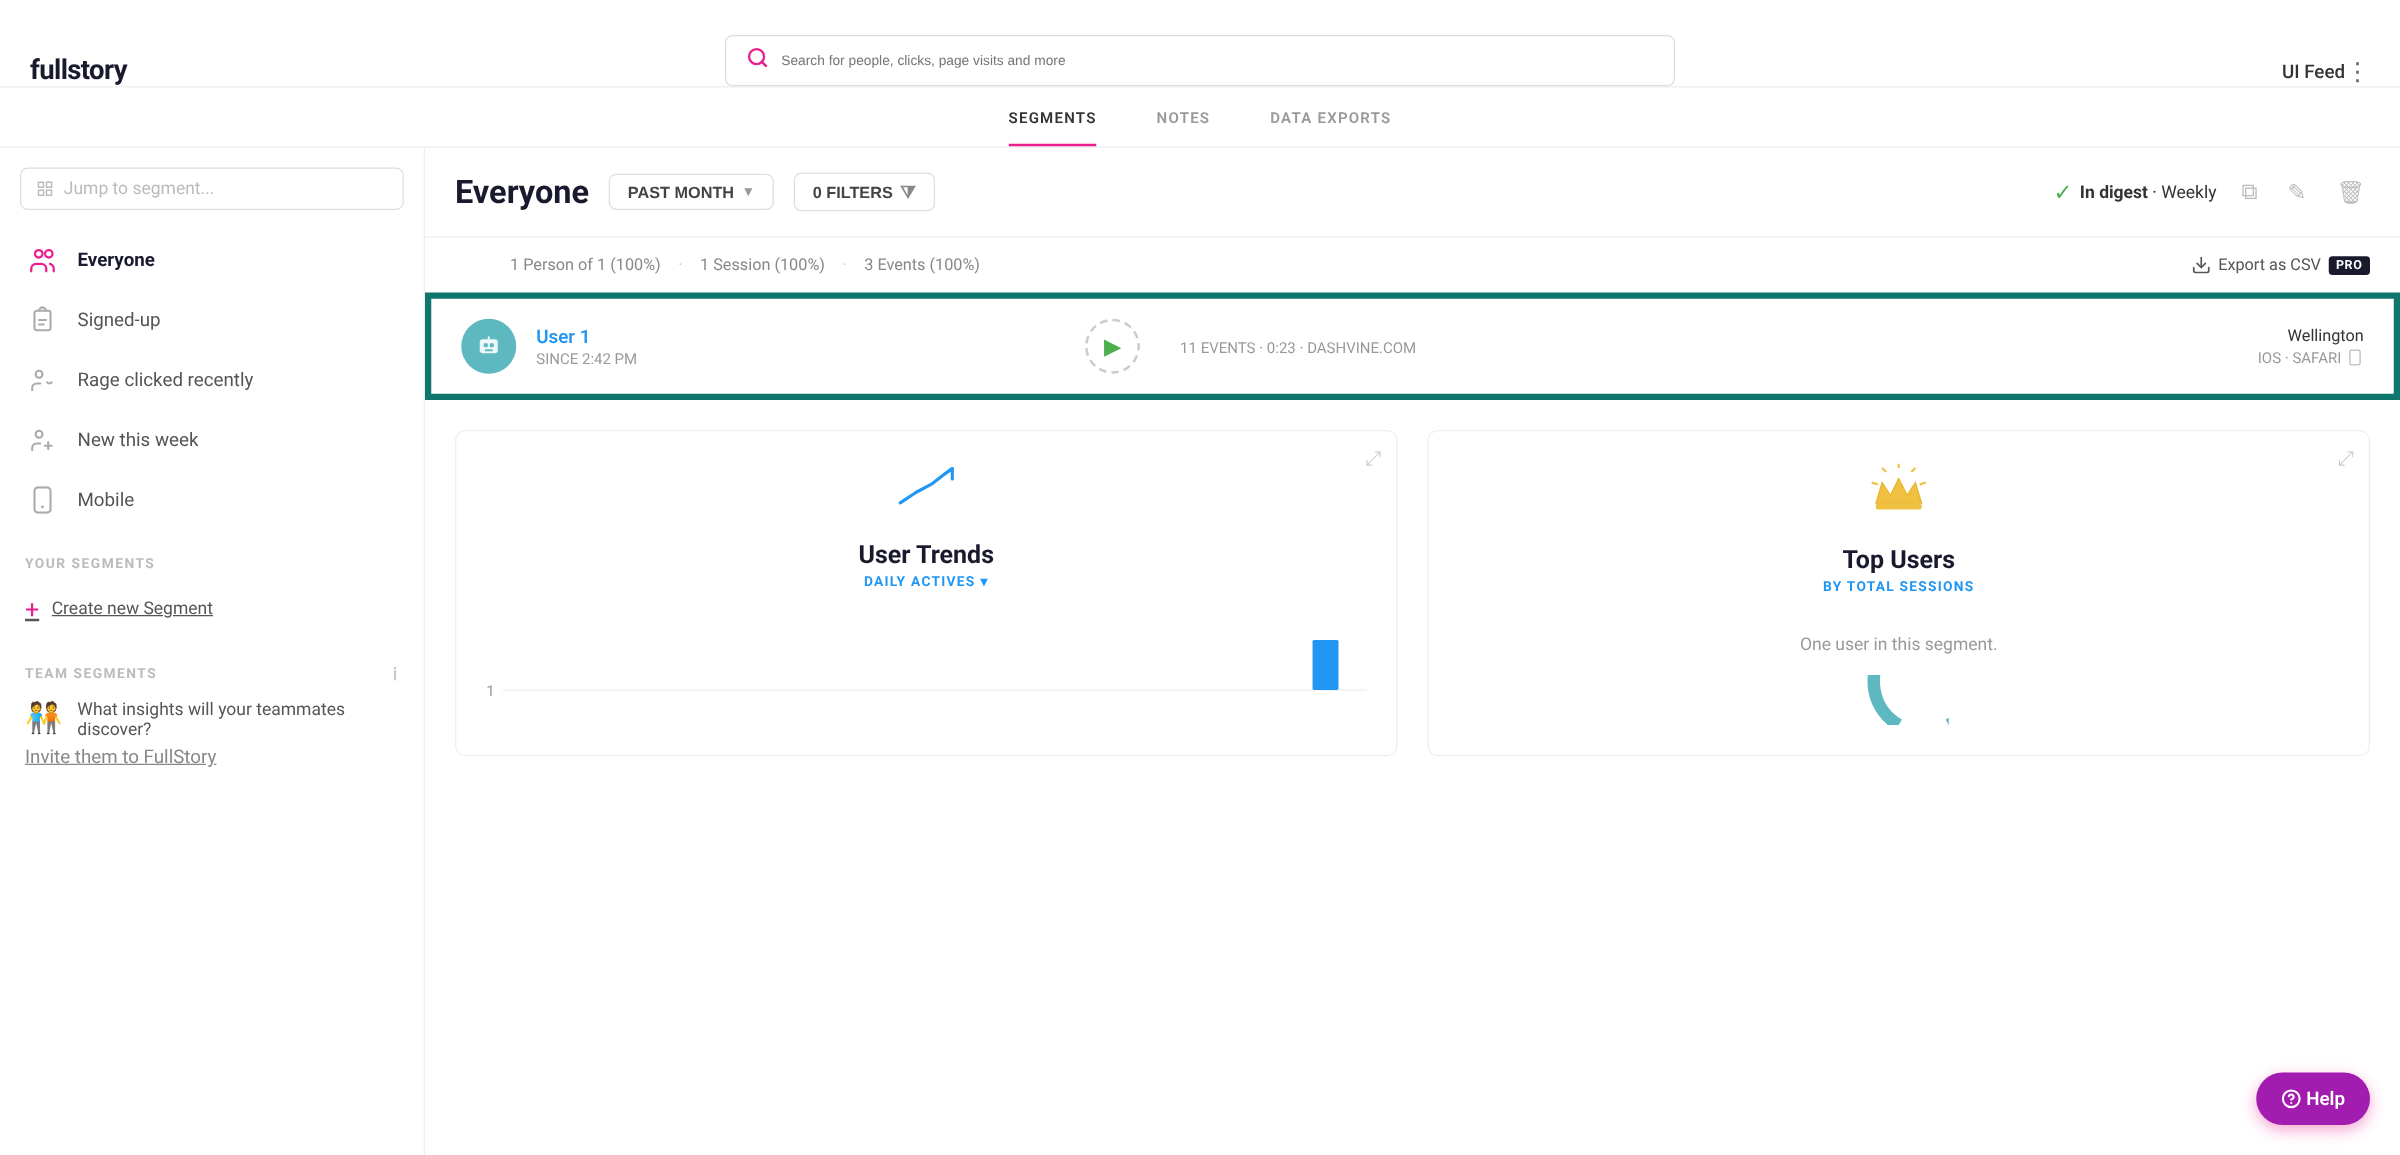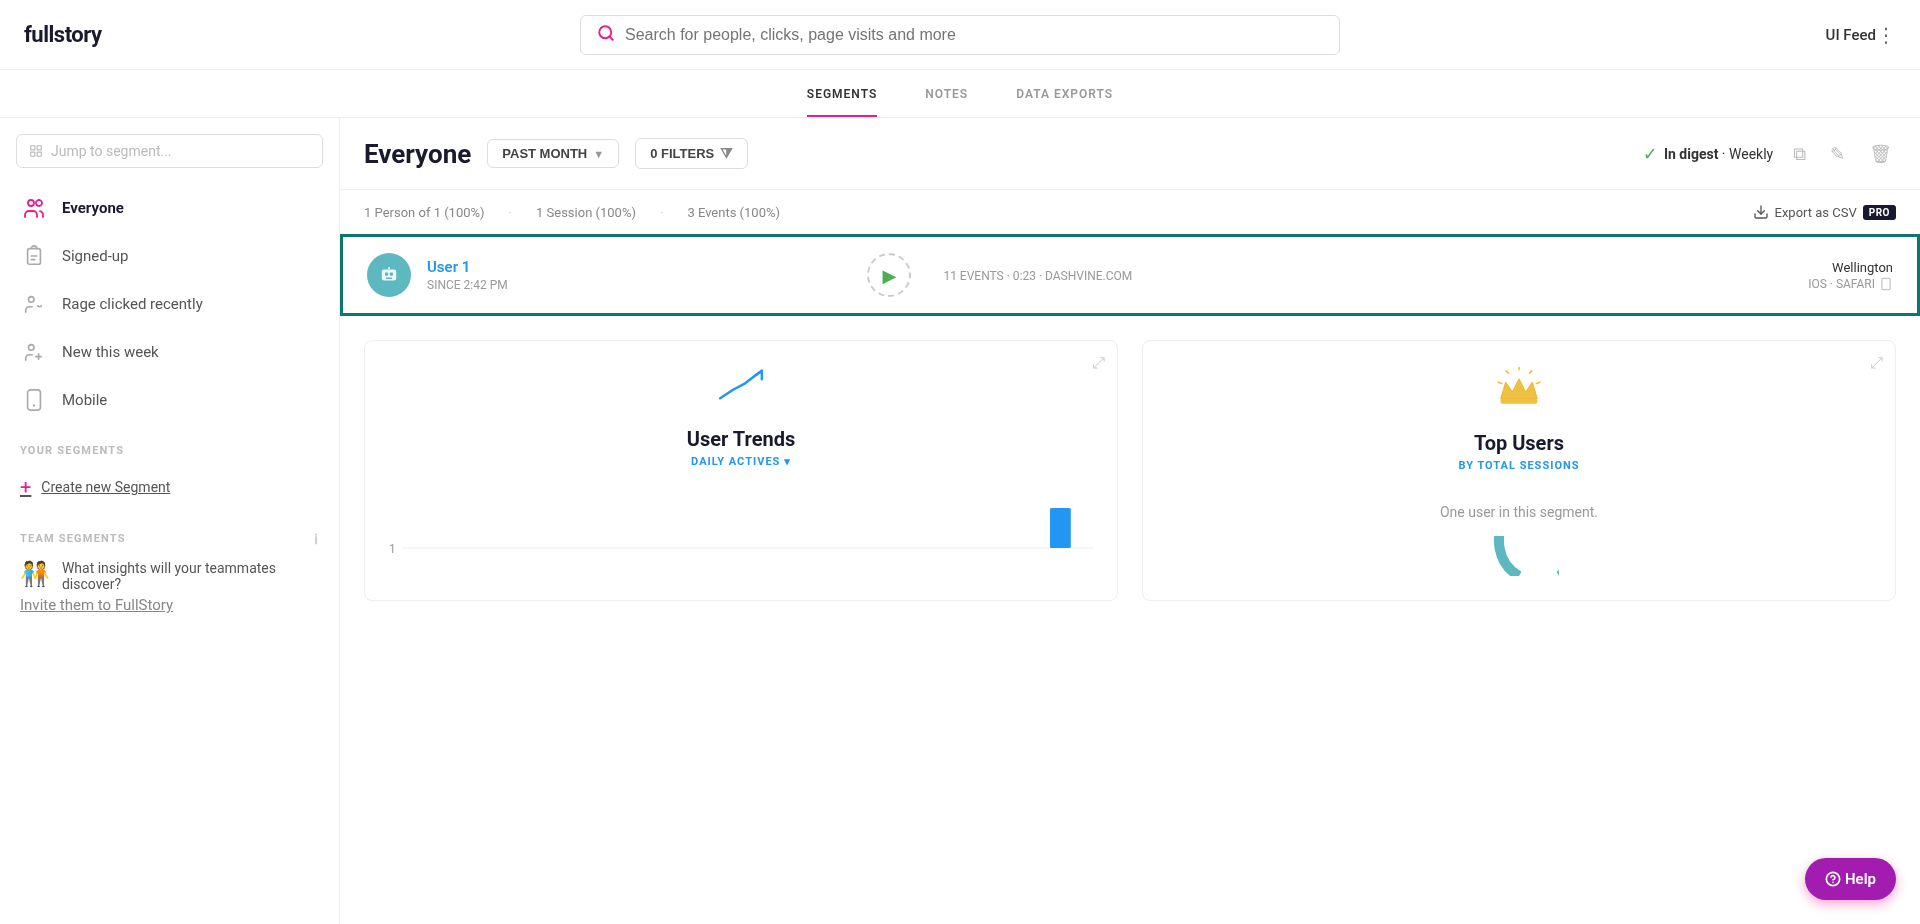--- a/index.html
+++ b/index.html
@@ -1,21 +1,21 @@
 <!DOCTYPE html>
 <html><head>
   <meta charset="utf-8">
   <style>
     * { box-sizing: border-box; margin: 0; padding: 0; }
     body { font-family: -apple-system, BlinkMacSystemFont, 'Segoe UI', Roboto, sans-serif; background: #fff; color: #333; height: 924px; overflow: hidden; }
 
     
     .header {
       display: flex;
-      align-items: center;
+      align-items: flex-end;
       padding: 0 24px;
       height: 70px;
       border-bottom: 1px solid #eee;
       position: relative;
     }
     .logo {
       font-size: 22px;
       font-weight: 700;
       color: #1a1a2e;
       letter-spacing: -0.5px;
@@ -29,21 +29,21 @@
       align-items: center;
       border: 1px solid #ddd;
       border-radius: 6px;
       padding: 8px 16px;
       gap: 10px;
     }
     .search-bar input {
       border: none;
       outline: none;
       width: 100%;
-      font-size: 16px;
+      font-size: 11px;
       color: #999;
     }
     .search-icon-svg { color: #e91e8c; font-size: 18px; }
     .header-right {
       display: flex;
       align-items: center;
       gap: 0;
       min-width: 160px;
       justify-content: flex-end;
     }
@@ -217,21 +217,21 @@
 
     
     .user-list-header {
       display: flex;
       align-items: center;
       justify-content: space-between;
       padding: 14px 24px;
       font-size: 13px;
       color: #888;
     }
-    .user-stats { display: flex; gap: 24px; align-items: flex-end; }
+    .user-stats { display: flex; gap: 14px; align-items: flex-end; margin-left: 44px; }
     .stat-dot { color: #ccc; }
     .export-btn {
       display: flex;
       align-items: center;
       gap: 6px;
       font-size: 13px;
       color: #555;
       cursor: pointer;
     }
     .pro-badge {
@@ -242,21 +242,21 @@
       padding: 2px 6px;
       border-radius: 3px;
       letter-spacing: 0.5px;
     }
 
     
     .user-row {
       display: flex;
       align-items: center;
       padding: 16px 24px;
-      border: 3px solid #0f766e;
+      border: 5px solid #0f766e;
       margin: 0 0 0 0;
       cursor: pointer;
       gap: 16px;
     }
     .user-avatar {
       width: 44px;
       height: 44px;
       border-radius: 50%;
       background: #5db8c0;
       display: flex;

